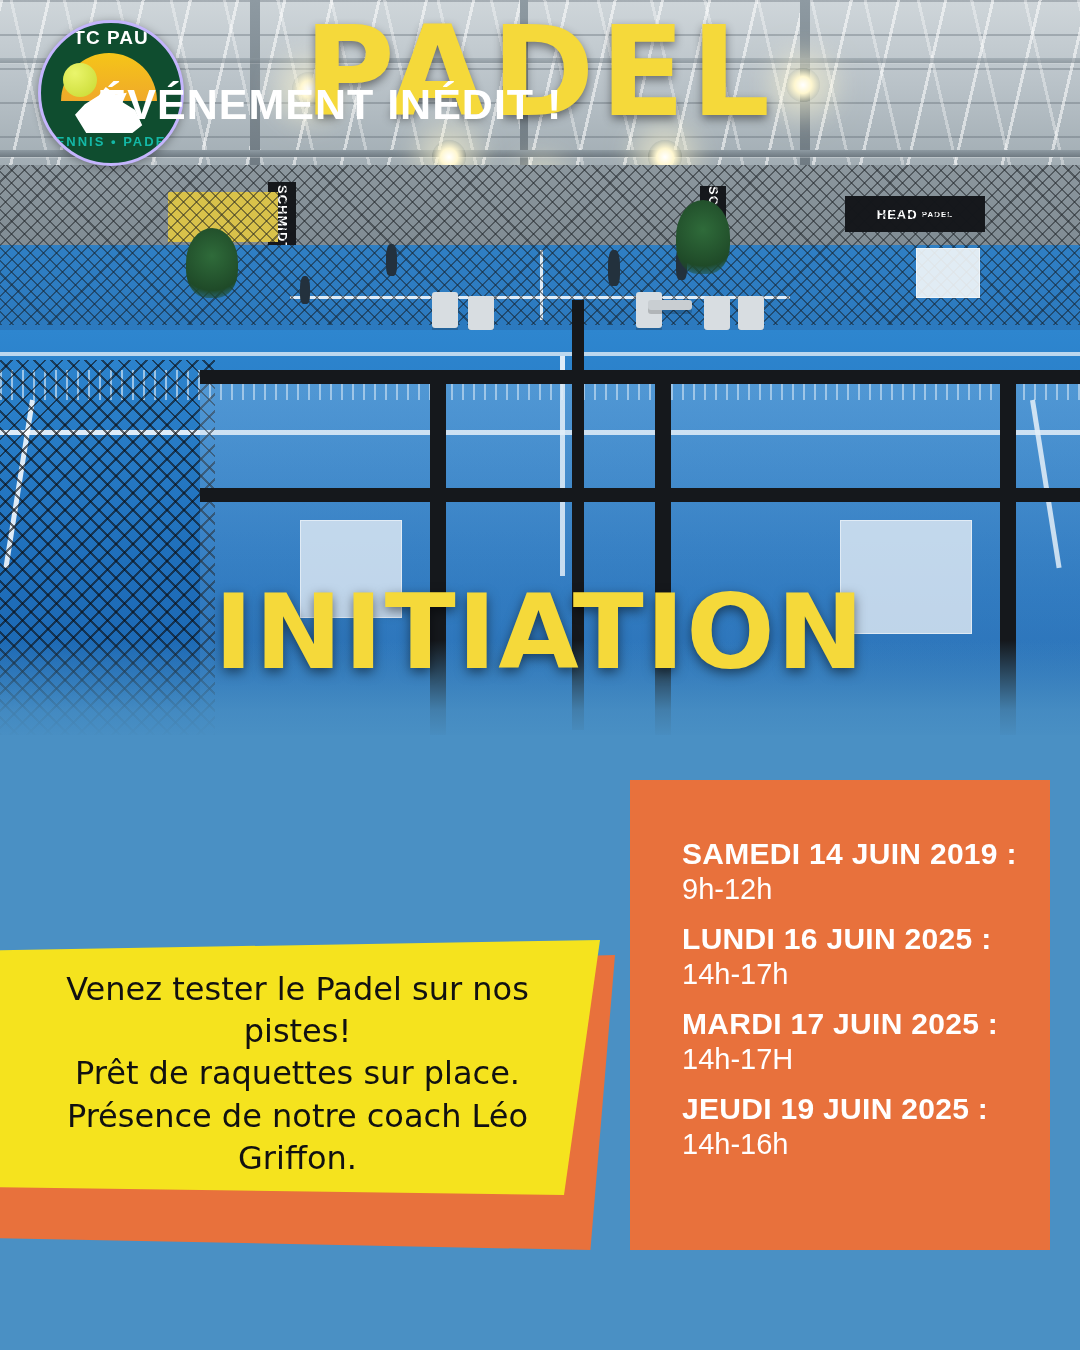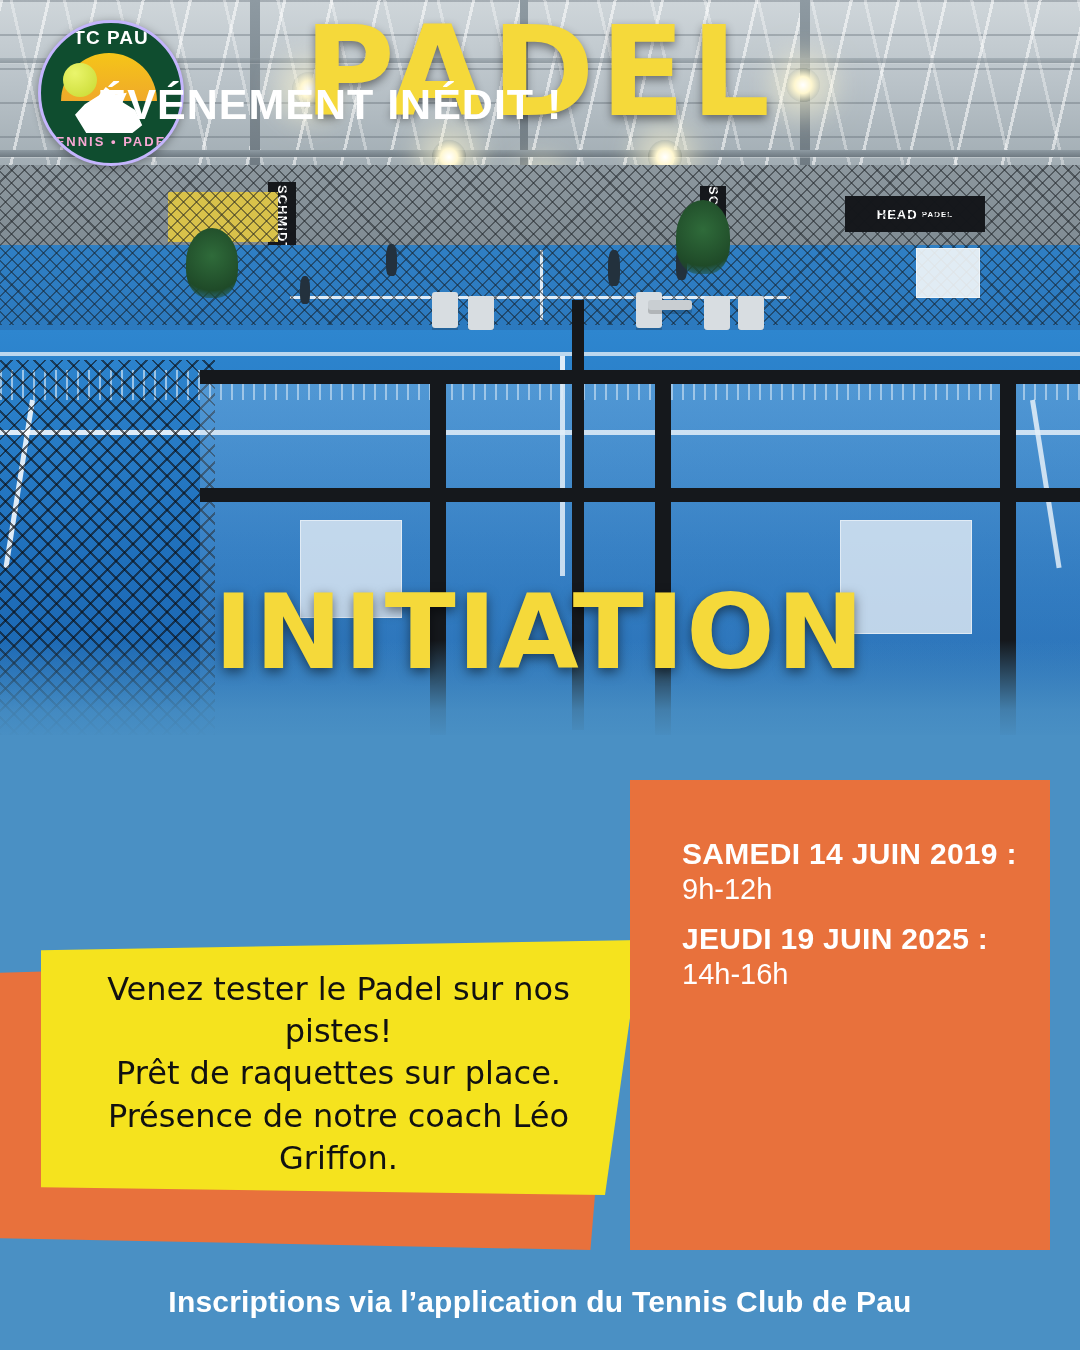--- a/index.html
+++ b/index.html
@@ -203,21 +203,21 @@
     left: 34px; top: 62px;
     width: 70px; height: 48px;
     background: #ffffff;
     clip-path: polygon(16% 100%, 0% 62%, 14% 40%, 34% 22%, 44% 4%, 58% 20%, 74% 16%, 68% 36%, 86% 52%, 96% 84%, 82% 100%);
   }
   .logo-band {
     position: absolute;
     left: 0; bottom: 14px;
     width: 100%;
     text-align: center;
-    color: #f9a8d4;
+    color: #14b8a6;
     font-size: 13px;
     letter-spacing: 2px;
     font-weight: bold;
   }
 
   
   .title-padel {
     position: absolute;
     left: 0; top: 10px;
     width: 1080px;
@@ -400,30 +400,37 @@
   </div>
 
   <div class="title-padel">PADEL</div>
   <div class="title-initiation">INITIATION</div>
 
   <div class="lower"></div>
 
   <div class="event-title">ÉVÉNEMENT INÉDIT !</div>
 
   <div class="orange-slab"></div>
-  <div class="yellow-note" style="white-space:pre-line;margin-left:41px;">Venez tester le Padel sur nos pistes!
+  <div class="yellow-note" style="white-space:pre-line;">Venez tester le Padel sur nos pistes!
 Prêt de raquettes sur place.
 Présence de notre coach Léo Griffon.</div>
 
   <div class="schedule">
     <div>
       <div class="sched-day">SAMEDI 14 JUIN 2019 :</div>
       <div class="sched-time">9h-12h</div>
     </div>
     <div>
+      <div class="sched-day">LUNDI 16 JUIN 2025 :</div>
+      <div class="sched-time">14h-17h</div>
+    </div>
+    <div>
+      <div class="sched-day">MARDI 17 JUIN 2025 :</div>
+      <div class="sched-time">14h-17H</div>
+    </div>
+    <div>
       <div class="sched-day">JEUDI 19 JUIN 2025 :</div>
       <div class="sched-time">14h-16h</div>
     </div>
   </div>
 
-  <div class="footer">Inscriptions via l’application du Tennis Club de Pau</div>
 
 </div>
 
 </body></html>

